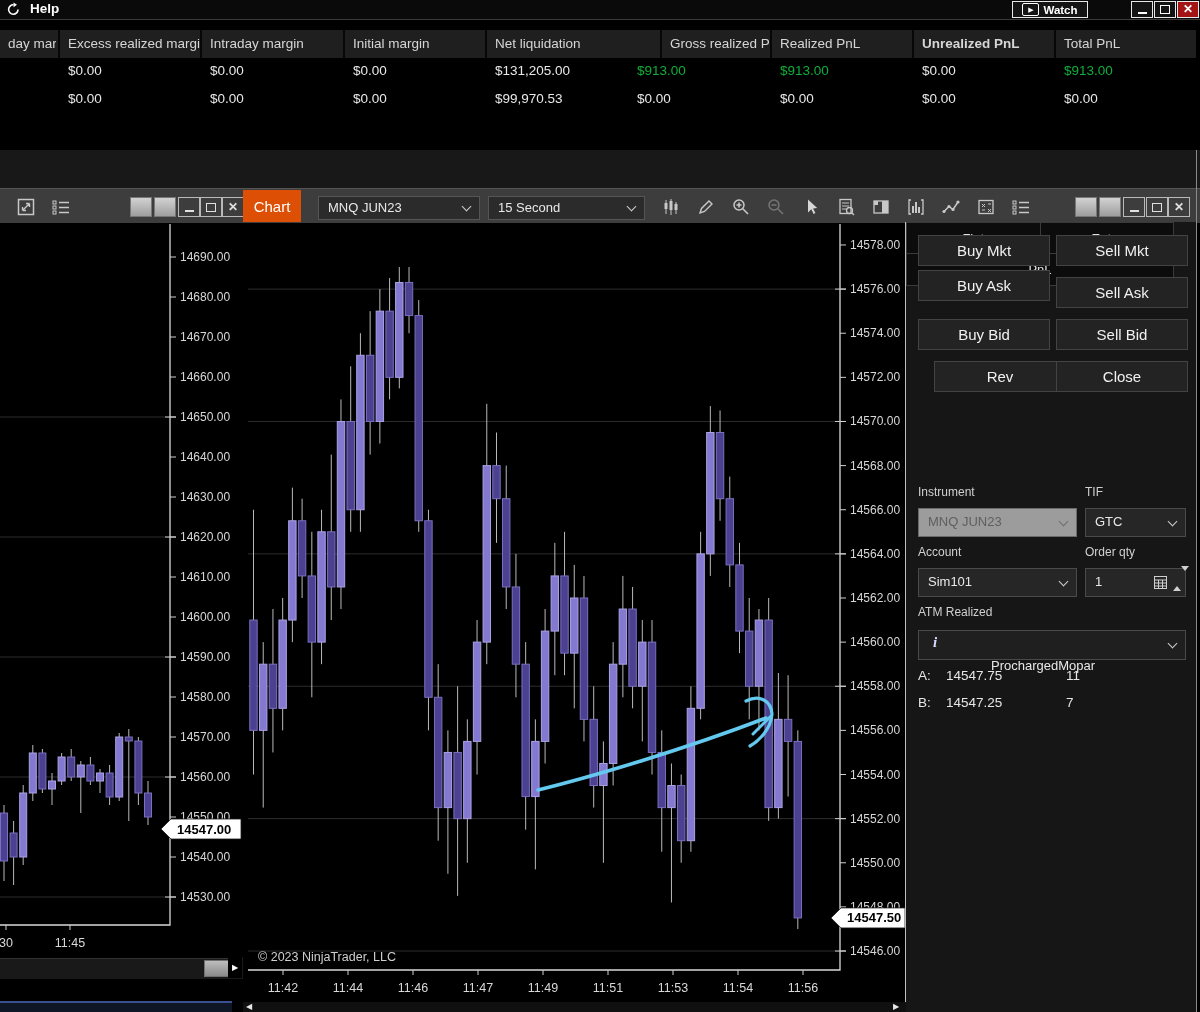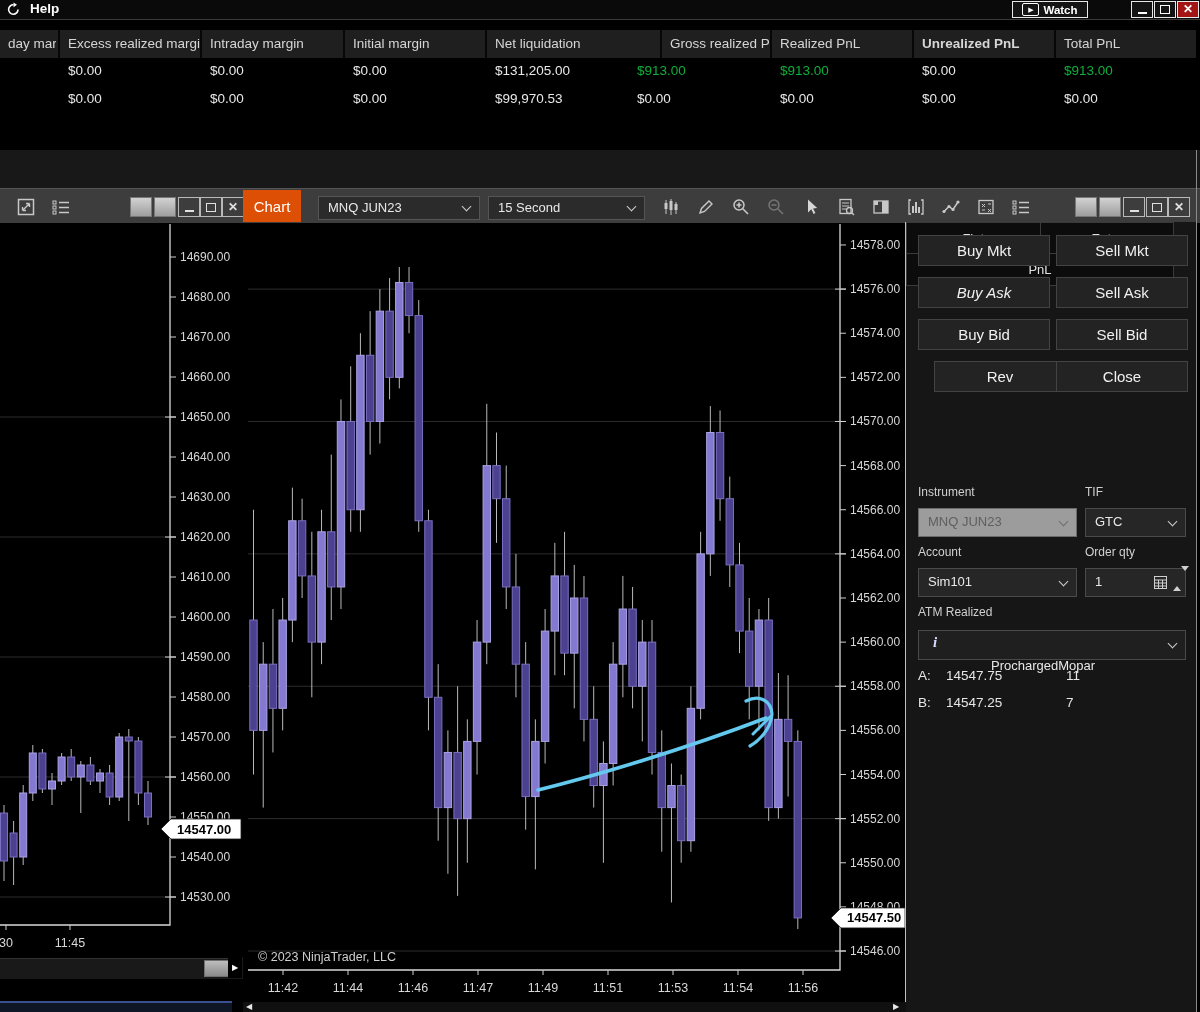--- a/index.html
+++ b/index.html
@@ -575,21 +575,21 @@
   <div class="abs" id="left-sb-arrow">▶</div>
   <div class="abs" id="blue-strip"></div>
   <div class="abs" id="main-sb"></div>
   <div class="abs" id="main-sb-left">◀</div>
   <div class="abs" id="main-sb-right">▶</div>
 
   <div class="abs" id="trader">
     <div id="trade-buttons">
         <div class="trd-btn" style="left: 12px; top: 13px;">Buy Mkt</div>
         <div class="trd-btn" style="left: 150px; top: 13px;">Sell Mkt</div>
-        <div class="trd-btn" style="left: 12px; top: 55px; font-style: italic;">Buy Ask</div>
+        <div class="trd-btn" style="left: 12px; top: 48px;">Buy Ask</div>
         <div class="trd-btn" style="left: 150px; top: 55px;">Sell Ask</div>
         <div class="trd-btn" style="left: 12px; top: 97px;">Buy Bid</div>
         <div class="trd-btn" style="left: 150px; top: 97px;">Sell Bid</div>
         <div class="trd-btn" style="left: 12px; top: 139px; margin-left: 16px;">Rev</div>
         <div class="trd-btn" style="left: 150px; top: 139px;">Close</div>
       </div>
     <div id="flat-entry">
       <div id="flat-cell">Flat</div>
       <div id="entry-cell">Entry</div>
     </div>

